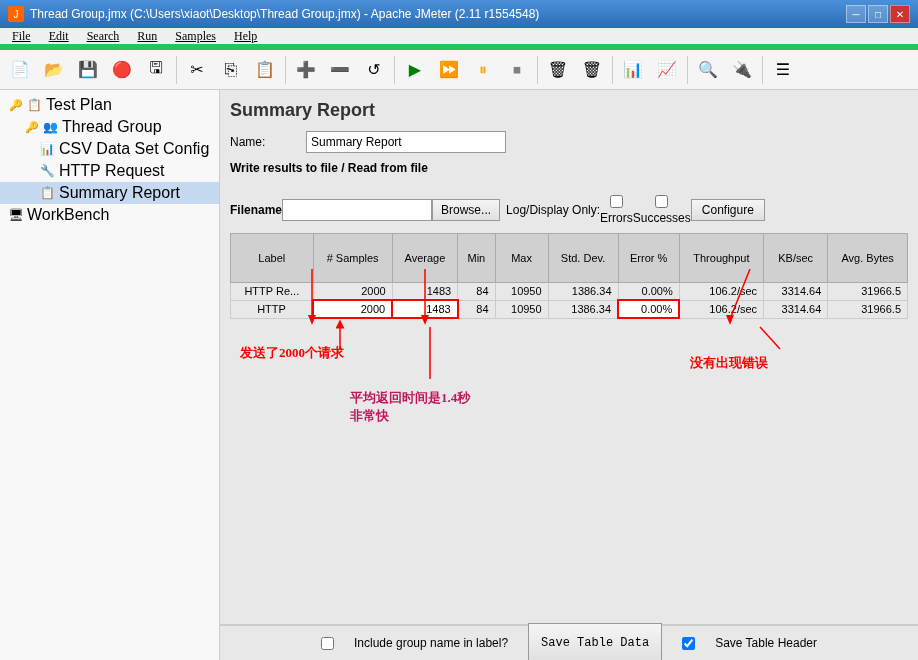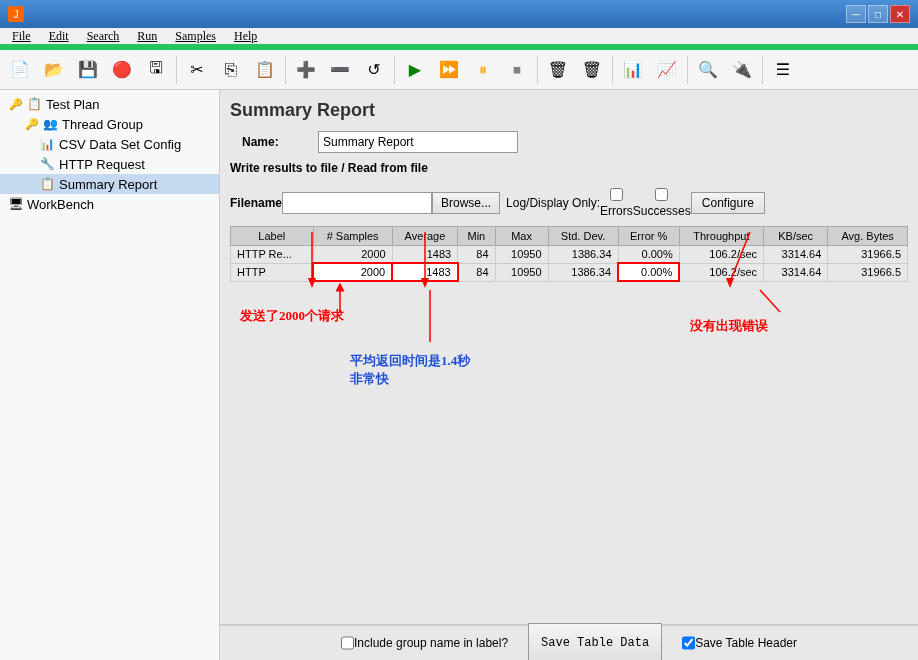--- a/index.html
+++ b/index.html
@@ -129,21 +129,21 @@
     .tree-item.selected { background: #c5d9f1; }
     .tree-icon {
       width: 16px;
       height: 16px;
       display: flex;
       align-items: center;
       justify-content: center;
       font-size: 11px;
       flex-shrink: 0;
     }
-    .tree-label { font-size: 13px; }
+    .tree-label { font-size: 16px; }
     .tree-indent-1 { padding-left: 8px; }
     .tree-indent-2 { padding-left: 24px; }
     .tree-indent-3 { padding-left: 40px; }
 
     
     .content {
       flex: 1;
       display: flex;
       flex-direction: column;
       background: #d4d4d4;
@@ -163,41 +163,40 @@
       margin-bottom: 10px;
     }
 
     .form-row {
       display: flex;
       align-items: center;
       gap: 6px;
       margin-bottom: 4px;
     }
     .form-label {
-      font-weight: bold;
+      font-weight: normal;
       font-size: 12px;
       min-width: 70px;
-      margin-left: 12px;
     }
     .form-input {
       border: 1px solid #999;
       background: white;
       padding: 2px 4px;
       font-size: 12px;
       height: 22px;
       width: 200px;
     }
 
     .file-section {
       margin: 8px 0;
     }
     .file-section-title {
       font-weight: bold;
       font-size: 12px;
-      margin-bottom: 13px;
+      margin-bottom: 20px;
     }
     .file-row {
       display: flex;
       align-items: center;
       gap: 0;
     }
     .filename-label {
       font-size: 12px;
       font-weight: bold;
     }
@@ -237,32 +236,32 @@
     .results-table {
       width: 100%;
       border-collapse: collapse;
       font-size: 11px;
       margin-top: 8px;
       background: #e8e8e8;
     }
     .results-table th {
       background: #d0d0d0;
       border: 1px solid #aaa;
-      padding: 3px 6px;
+      padding: 18px 6px;
       text-align: center;
       font-weight: normal;
     }
     .results-table td {
       border: 1px solid #ccc;
       padding: 2px 6px;
       text-align: right;
       background: #e8e8e8;
     }
     .results-table td:first-child {
-      text-align: left;
+      text-align: center;
     }
     .highlighted-cell {
       border: 2px solid red !important;
       background: white !important;
     }
 
     
     .annotation-area {
       position: relative;
       height: 220px;
@@ -275,39 +274,41 @@
       border-top: 2px solid #ccc;
       display: flex;
       align-items: center;
       justify-content: center;
       gap: 20px;
       font-size: 12px;
       padding: 0 10px;
     }
     .bottom-checkbox-label {
       display: flex;
-      gap: 0;
+      align-items: center;
+      gap: 20px;
       cursor: pointer;
     }
     .bottom-btn {
       border: 1px solid #999;
       background: linear-gradient(to bottom, #f5f5f5, #e0e0e0);
       padding: 2px 12px;
       font-size: 12px;
       height: 40px;
       cursor: pointer;
       font-family: Liberation Mono, monospace;
     }
   </style>
 </head>
 <body>
 
 <div class="title-bar">
   <div class="title-bar-left">
     <div class="title-bar-icon">J</div>
+    <span>Thread Group.jmx (C:\Users\xiaot\Desktop\Thread Group.jmx) - Apache JMeter (2.11 r1554548)</span>
   </div>
   <div class="title-bar-controls">
     <button class="title-btn">─</button>
     <button class="title-btn">□</button>
     <button class="title-btn close">✕</button>
   </div>
 </div>
 
 <div class="menu-bar">
   <span class="menu-item">File</span>
@@ -467,21 +468,21 @@
 
           <defs>
             <marker id="arrow" markerWidth="6" markerHeight="6" refX="3" refY="3" orient="auto">
               <path d="M0,0 L6,3 L0,6 Z" fill="red"></path>
             </marker>
           </defs>
         </svg>
 
         <div style="position:absolute;top:25px;left:10px;color:red;font-size:13px;font-weight:bold;font-family:SimSun,serif;">发送了2000个请求</div>
 
-        <div style="position:absolute;top:70px;left:120px;color:#1d4ed8;font-size:13px;font-weight:bold;font-family:SimSun,serif;">平均返回时间是1.4秒<br>非常快</div>
+        <div style="position:absolute;top:70px;left:120px;color:#be185d;font-size:13px;font-weight:bold;font-family:SimSun,serif;">平均返回时间是1.4秒<br>非常快</div>
 
         <div style="position:absolute;top:35px;left:460px;color:red;font-size:13px;font-weight:bold;font-family:SimSun,serif;">没有出现错误</div>
 
         <svg style="position:absolute;top:-50px;left:0;width:100%;height:80px;pointer-events:none;">
 
           <line x1="82" y1="0" x2="82" y2="50" stroke="red" stroke-width="1.5"></line>
           <polygon points="78,46 82,56 86,46" fill="red"></polygon>
 
           <line x1="195" y1="0" x2="195" y2="50" stroke="red" stroke-width="1.5"></line>
           <polygon points="191,46 195,56 199,46" fill="red"></polygon>

